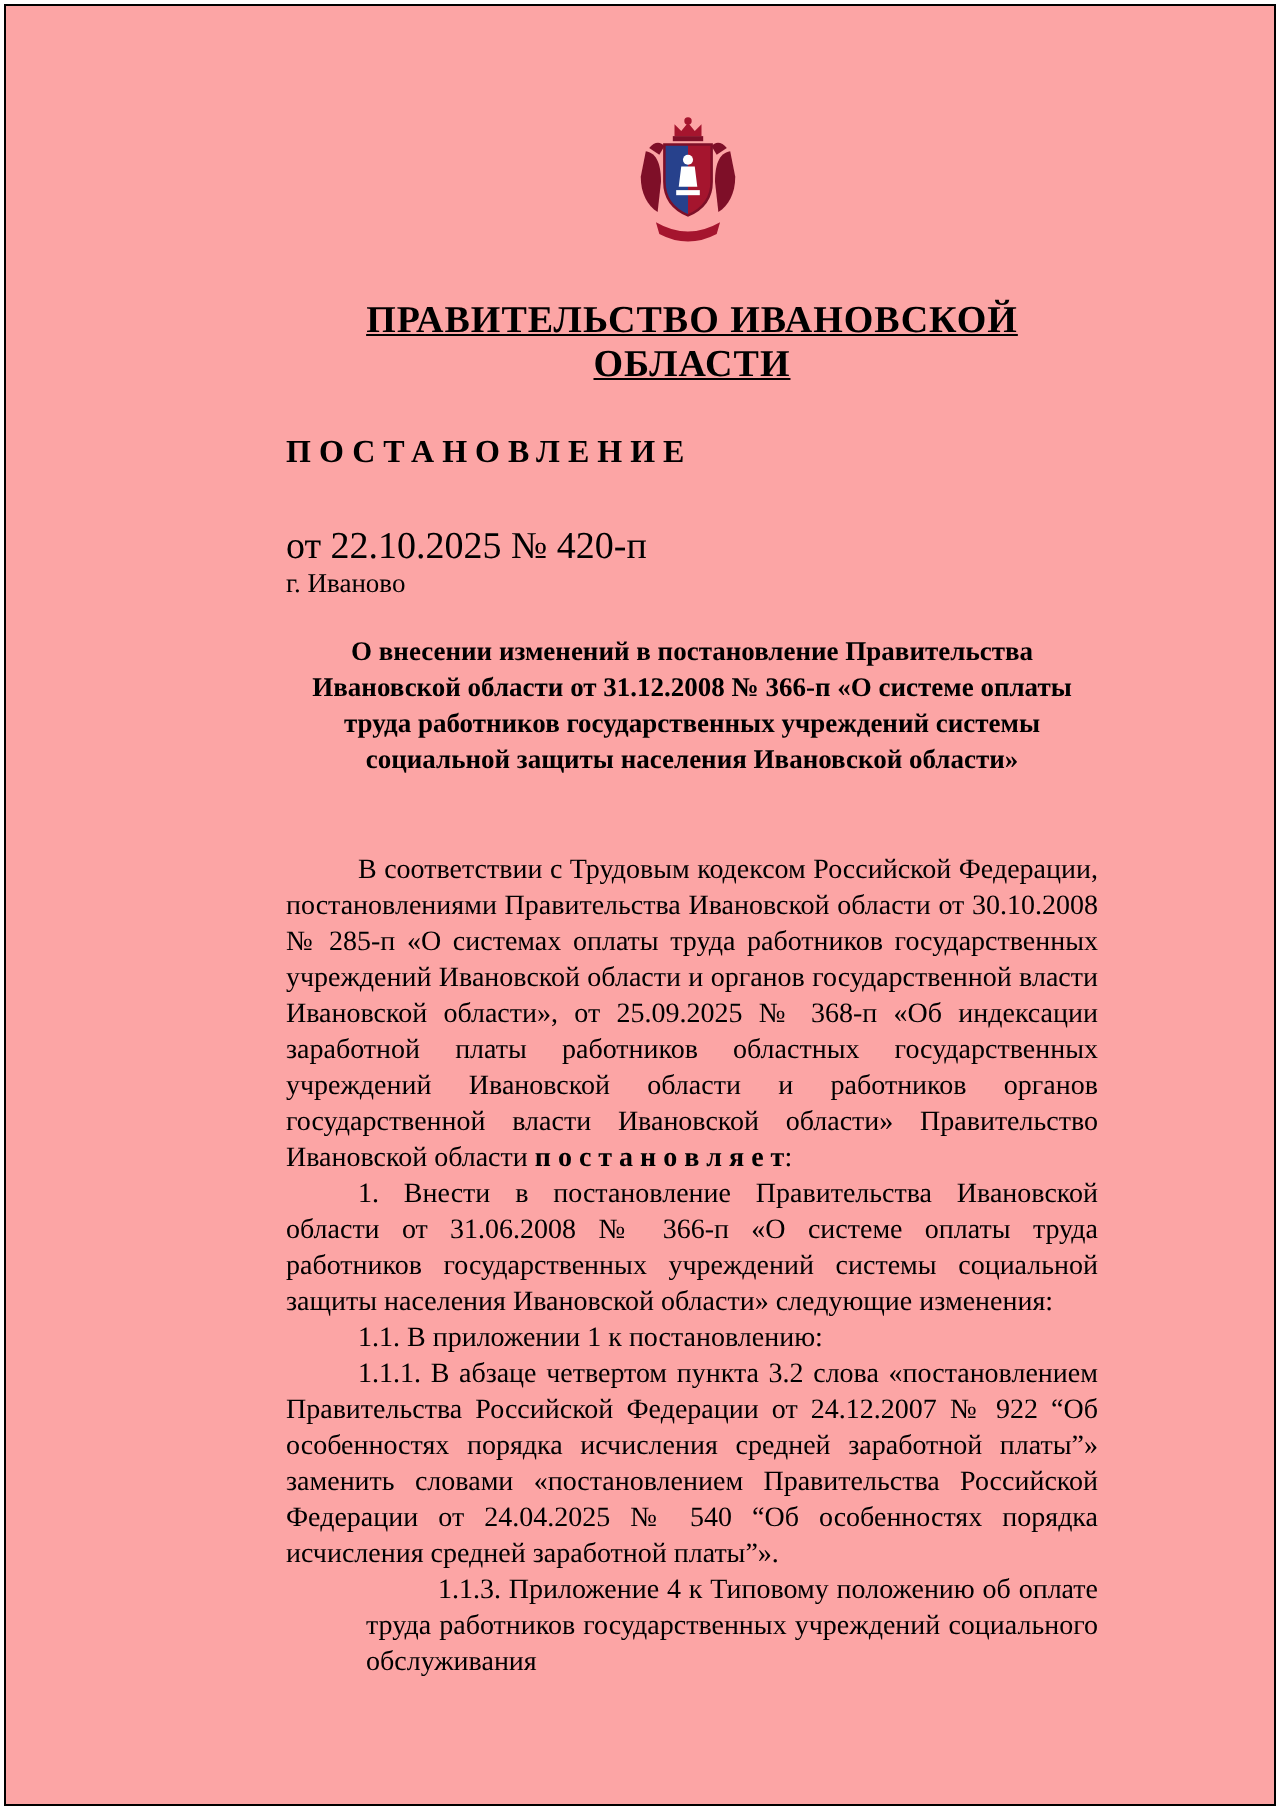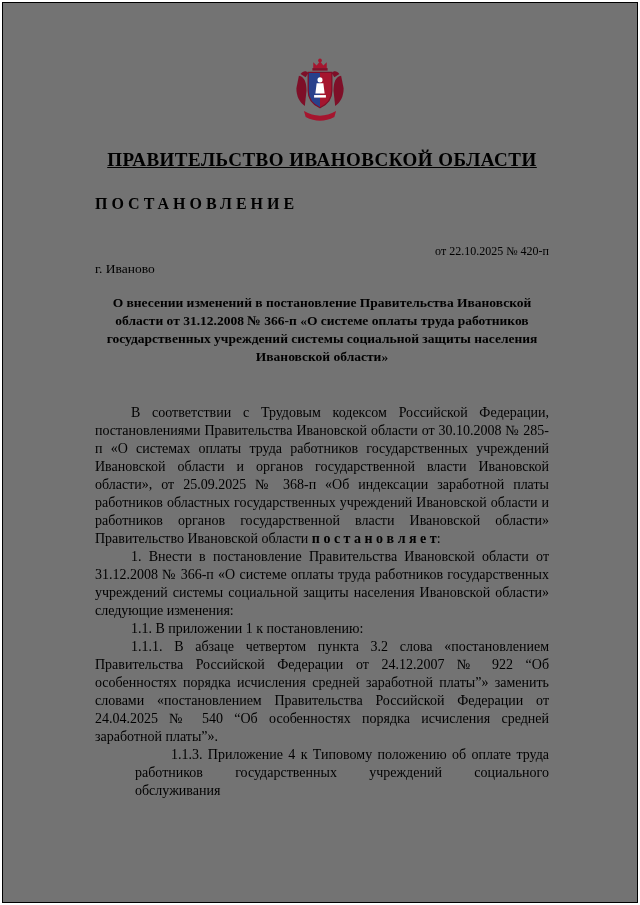--- a/index.html
+++ b/index.html
@@ -11,23 +11,24 @@
     width: 640px;
     height: 905px;
     position: relative;
     font-family: "Liberation Serif", "DejaVu Serif", serif;
     color: #000;
   }
   .page {
     position: absolute;
     inset: 2px;
     border: 1.5px solid #000;
-    background: #737373;
+    background: #fca5a5;
     overflow: hidden;
     box-sizing: border-box;
+    padding-left: 48px;
   }
   .emblem {
     width: 54px;
     margin: 54px auto 0 auto;
     text-align: center;
   }
   .content {
     padding: 0 88px 0 92px;
   }
   .authority {
@@ -41,22 +42,22 @@
   }
   .doc-type {
     margin: 24px 0 0 0;
     font-size: 16px;
     font-weight: bold;
     letter-spacing: 4px;
     line-height: 1.1;
   }
   .date-line {
     margin-top: 30px;
-    font-size: 12px;
-    text-align: right;
+    font-size: 19px;
+    text-align: left;
     line-height: 18px;
   }
   .city-line {
     font-size: 13.5px;
     line-height: 18px;
   }
   .subject {
     margin-top: 16px;
     font-size: 13.5px;
     font-weight: bold;
@@ -116,20 +117,20 @@
 
     <h2 class="doc-type">ПОСТАНОВЛЕНИЕ</h2>
 
     <div class="date-line">от 22.10.2025 № 420-п</div>
     <div class="city-line">г. Иваново</div>
 
     <div class="subject">О внесении изменений в постановление Правительства Ивановской области от 31.12.2008 № 366-п «О системе оплаты труда работников государственных учреждений системы социальной защиты населения Ивановской области»</div>
 
     <div class="body-text">
       <p class="para"><span>В соответствии с Трудовым кодексом Российской Федерации, постановлениями Правительства Ивановской области от 30.10.2008 № 285-п «О системах оплаты труда работников государственных учреждений Ивановской области и органов государственной власти Ивановской области», от 25.09.2025 № 368-п «Об индексации заработной платы работников областных государственных учреждений Ивановской области и работников органов государственной власти Ивановской области» Правительство Ивановской области </span><b class="spaced">п о с т а н о в л я е т</b><span>:</span></p>
-      <p class="para">1. Внести в постановление Правительства Ивановской области от 31.12.2008 № 366-п «О системе оплаты труда работников государственных учреждений системы социальной защиты населения Ивановской области» следующие изменения:</p>
+      <p class="para">1. Внести в постановление Правительства Ивановской области от 31.06.2008 № 366-п «О системе оплаты труда работников государственных учреждений системы социальной защиты населения Ивановской области» следующие изменения:</p>
       <p class="para">1.1. В приложении 1 к постановлению:</p>
       <p class="para">1.1.1. В абзаце четвертом пункта 3.2 слова «постановлением Правительства Российской Федерации от 24.12.2007 № 922 “Об особенностях порядка исчисления средней заработной платы”» заменить словами «постановлением Правительства Российской Федерации от 24.04.2025 № 540 “Об особенностях порядка исчисления средней заработной платы”».</p>
       <p class="para cut">1.1.3. Приложение 4 к Типовому положению об оплате труда работников государственных учреждений социального обслуживания</p>
     </div>
 
   </div>
 </div>
 
 </body></html>

